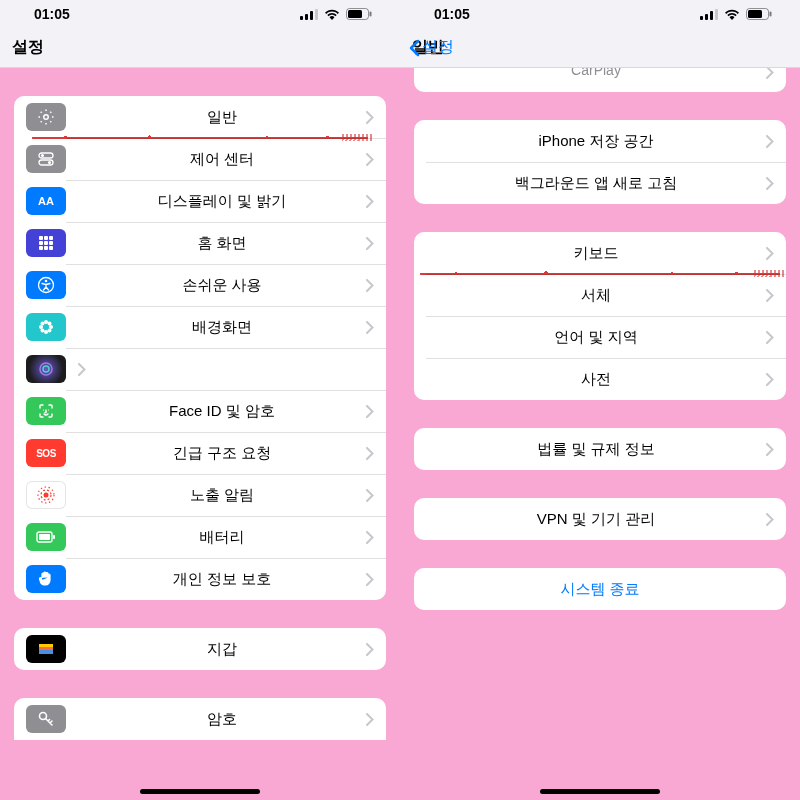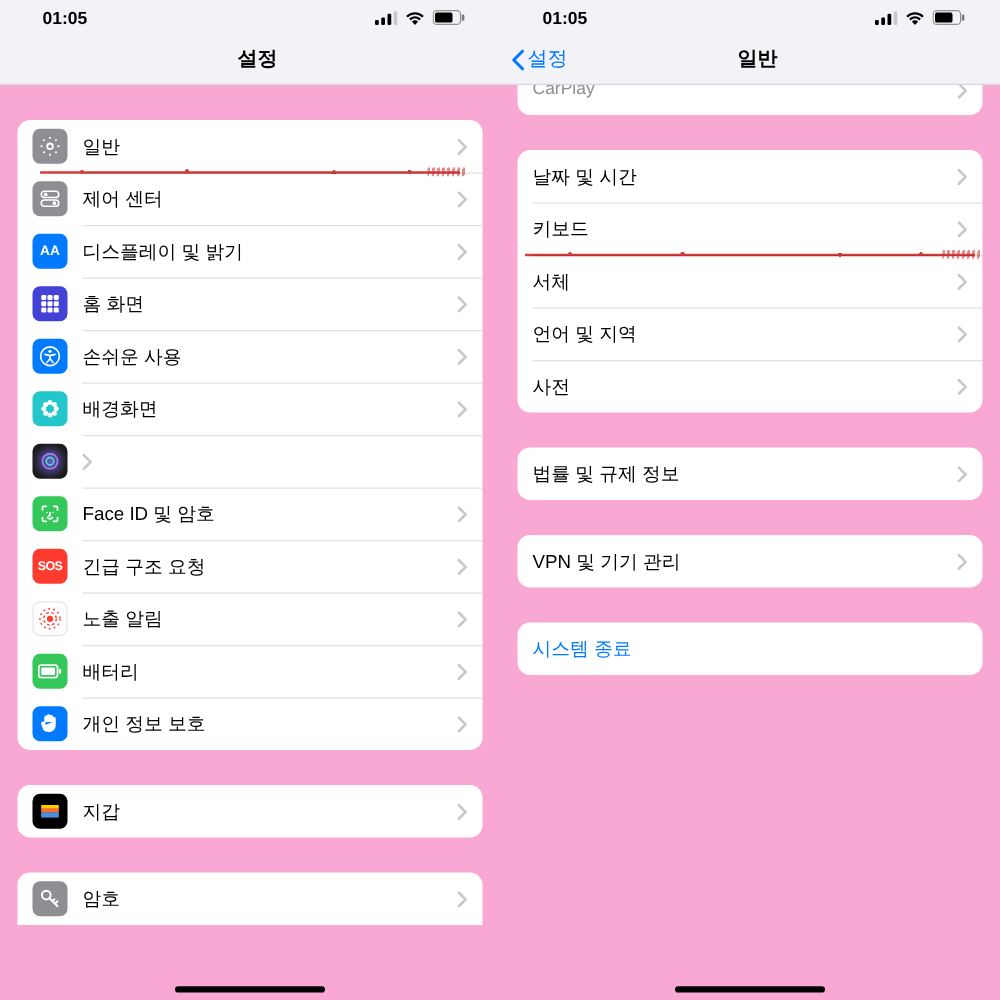--- a/index.html
+++ b/index.html
@@ -32,21 +32,21 @@
   }
   .status-right { display: flex; align-items: center; gap: 6px; }
   .status-right svg { display: block; }
   
   .nav {
     height: 40px;
     background: #f2f2f7;
     position: relative;
     display: flex;
     align-items: center;
-    justify-content: center;
+    justify-content: flex-start;
     border-bottom: 0.5px solid rgba(0,0,0,0.1);
     padding-left: 12px;
   }
   .nav-title { font-size: 16px; font-weight: 600; }
   .nav-back {
     position: absolute; left: 8px; top: 0; bottom: 0;
     display: flex; align-items: center;
     color: #007aff; font-size: 16px;
   }
   .nav-back svg { margin-right: 2px; }
@@ -69,33 +69,34 @@
     padding: 0 12px;
     position: relative;
   }
   .row + .row::before {
     content: "";
     position: absolute; top: 0; left: 12px; right: 0;
     height: 0.5px; background: rgba(0,0,0,0.12);
   }
   .row.with-icon + .row.with-icon::before { left: 52px; }
   .icon-box {
-    width: 28px; height: 28px;
+    width: 40px; height: 28px;
     border-radius: 6px;
     margin-right: 12px;
     display: flex; align-items: center; justify-content: center;
     flex-shrink: 0;
     color: #fff;
     font-size: 14px;
     font-weight: 700;
   }
   .label {
     flex: 1;
     font-size: 15px;
     color: #000;
+    text-align: center;
   }
   .label.link { color: #007aff; }
   .chev {
     color: #c7c7cc;
     flex-shrink: 0;
   }
   
   .hl {
     position: absolute;
     left: 18px; right: 18px;
@@ -404,28 +405,36 @@
 
     <div class="group pre-row">
       <div class="row" style="min-height:24px;align-items:flex-start;padding-top:0;color:#8e8e93">
         <span class="label" style="color:#8e8e93;font-size:14px;margin-top:-6px">CarPlay</span>
         <svg class="chev" style="margin-top:-2px" width="8" height="13" viewBox="0 0 8 13">
             <path d="M1 1l5.5 5.5L1 12" stroke="#c7c7cc" stroke-width="2" fill="none" stroke-linecap="round"></path>
           </svg>
       </div>
     </div>
 
-
-    <div class="group">
-      <div class="row">
-        <span class="label">날짜 및 시간</span>
-        <svg class="chev" width="8" height="13" viewBox="0 0 8 13">
-            <path d="M1 1l5.5 5.5L1 12" stroke="#c7c7cc" stroke-width="2" fill="none" stroke-linecap="round"></path>
-          </svg>
-      </div>
+    <div class="group">
+      <div class="row">
+        <span class="label">iPhone 저장 공간</span>
+        <svg class="chev" width="8" height="13" viewBox="0 0 8 13">
+            <path d="M1 1l5.5 5.5L1 12" stroke="#c7c7cc" stroke-width="2" fill="none" stroke-linecap="round"></path>
+          </svg>
+      </div>
+      <div class="row">
+        <span class="label">백그라운드 앱 새로 고침</span>
+        <svg class="chev" width="8" height="13" viewBox="0 0 8 13">
+            <path d="M1 1l5.5 5.5L1 12" stroke="#c7c7cc" stroke-width="2" fill="none" stroke-linecap="round"></path>
+          </svg>
+      </div>
+    </div>
+
+    <div class="group">
       <div class="row">
         <span class="label">키보드</span>
         <svg class="chev" width="8" height="13" viewBox="0 0 8 13">
             <path d="M1 1l5.5 5.5L1 12" stroke="#c7c7cc" stroke-width="2" fill="none" stroke-linecap="round"></path>
           </svg>
         <div class="hl" style="bottom:-2px;left:6px;right:6px"></div>
       </div>
       <div class="row">
         <span class="label">서체</span>
         <svg class="chev" width="8" height="13" viewBox="0 0 8 13">

